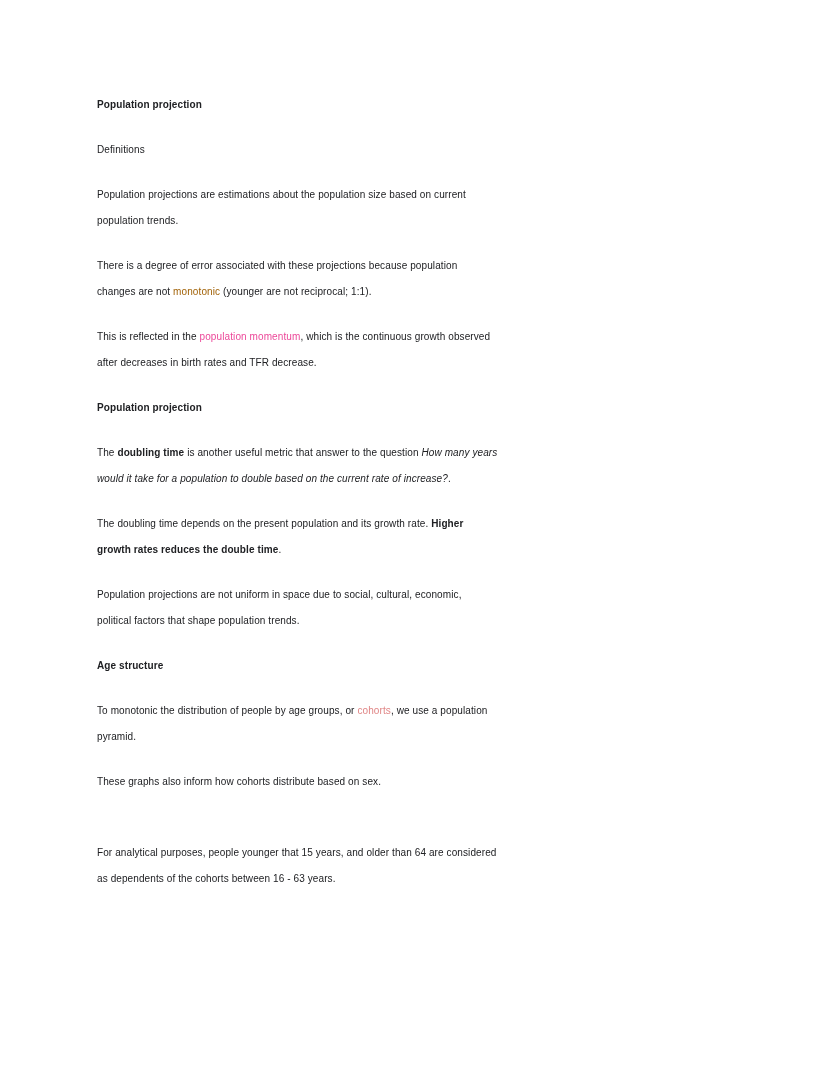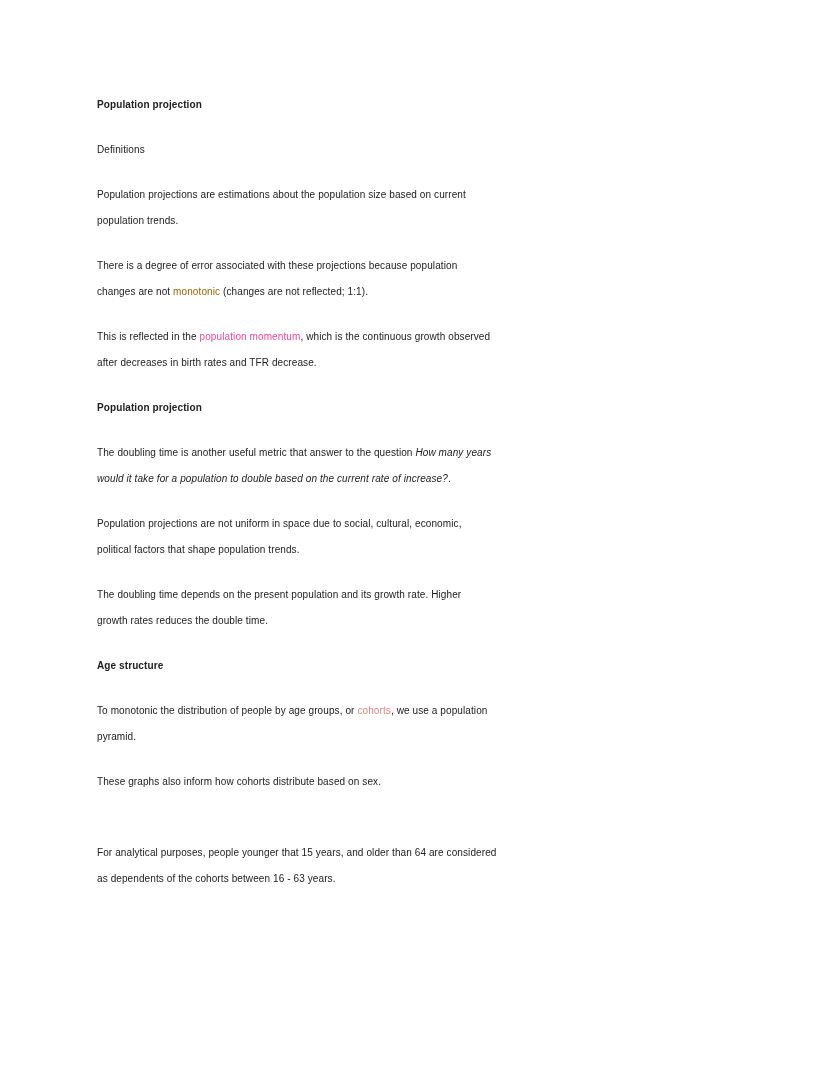--- a/index.html
+++ b/index.html
@@ -33,45 +33,45 @@
     white-space: pre-wrap;
     letter-spacing: 0.1px;
   }
   .block.heading {
     font-weight: 700;
   }
   .block.empty {
     height: 26px;
     margin-bottom: 0;
   }
-  .run-b { font-weight: 400; }
+  .run-b { font-weight: 700; }
   .run-i { font-style: italic; }
   .run-red   {  }
   .run-pink  {  }
 </style>
 </head>
 <body>
 
 <div class="page">
   <div class="content" style="color: rgb(32, 33, 36);">
       <div class="block heading"><span>Population projection</span></div>
       <div class="block paragraph"><span>Definitions</span></div>
       <div class="block paragraph"><span>Population projections are estimations about the population size based on current
 population trends.</span></div>
       <div class="block paragraph"><span>There is a degree of error associated with these projections because population
-changes are not </span><span class="run-red" style="color: #a16207;">monotonic</span><span> (changes are not reflected; 1:1).</span></div>
+changes are not </span><span class="run-red" style="color: #a16207;">monotonic</span><span> (younger are not reciprocal; 1:1).</span></div>
       <div class="block paragraph"><span>This is reflected in the </span><span class="run-red" style="color: #ec4899;">population momentum</span><span>, which is the continuous growth observed
 after decreases in birth rates and TFR decrease.</span></div>
       <div class="block heading"><span>Population projection</span></div>
       <div class="block paragraph"><span>The </span><span class="run-b">doubling time</span><span> is another useful metric that answer to the question </span><span class="run-i">How many years
 would it take for a population to double based on the current rate of increase?</span><span>.</span></div>
+      <div class="block paragraph"><span>The doubling time depends on the present population and its growth rate. </span><span class="run-b">Higher
+growth rates reduces the double time</span><span>.</span></div>
       <div class="block paragraph"><span>Population projections are not uniform in space due to social, cultural, economic,
 political factors that shape population trends.</span></div>
-      <div class="block paragraph"><span>The doubling time depends on the present population and its growth rate. </span><span class="run-b">Higher
-growth rates reduces the double time</span><span>.</span></div>
       <div class="block heading"><span>Age structure</span></div>
       <div class="block paragraph"><span>To monotonic the distribution of people by age groups, or </span><span class="run-pink" style="color: rgb(224, 133, 133); text-align: right;">cohorts</span><span>, we use a population
 pyramid.</span></div>
       <div class="block paragraph"><span>These graphs also inform how cohorts distribute based on sex.</span></div>
       <div class="block empty"></div>
       <div class="block paragraph"><span>For analytical purposes, people younger that 15 years, and older than 64 are considered
 as dependents of the cohorts between 16 - 63 years.</span></div>
     </div>
 </div>
 

